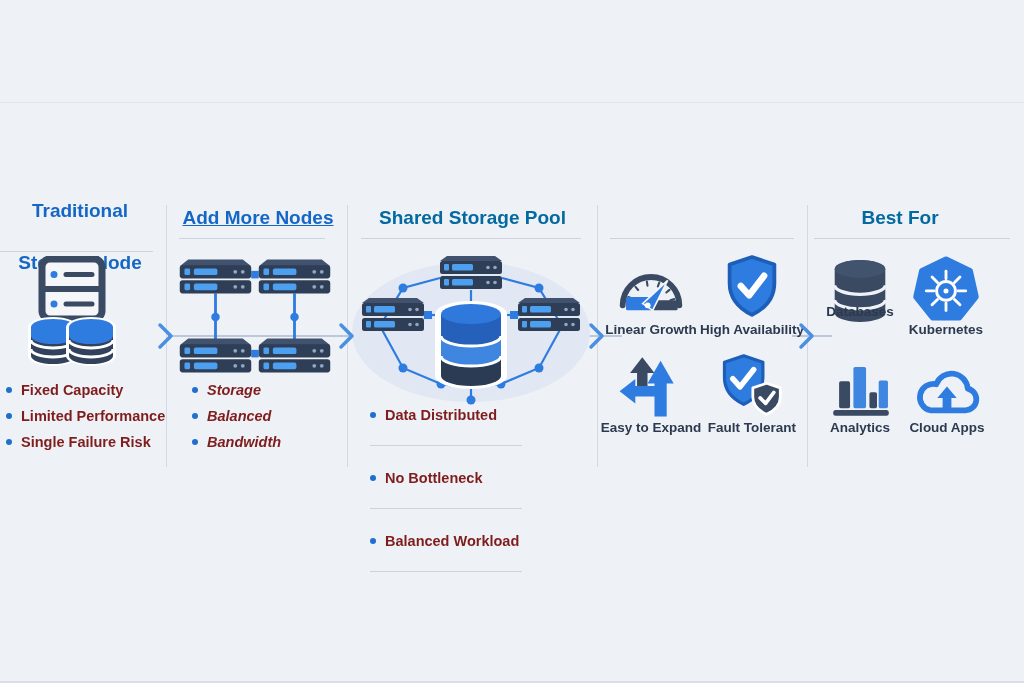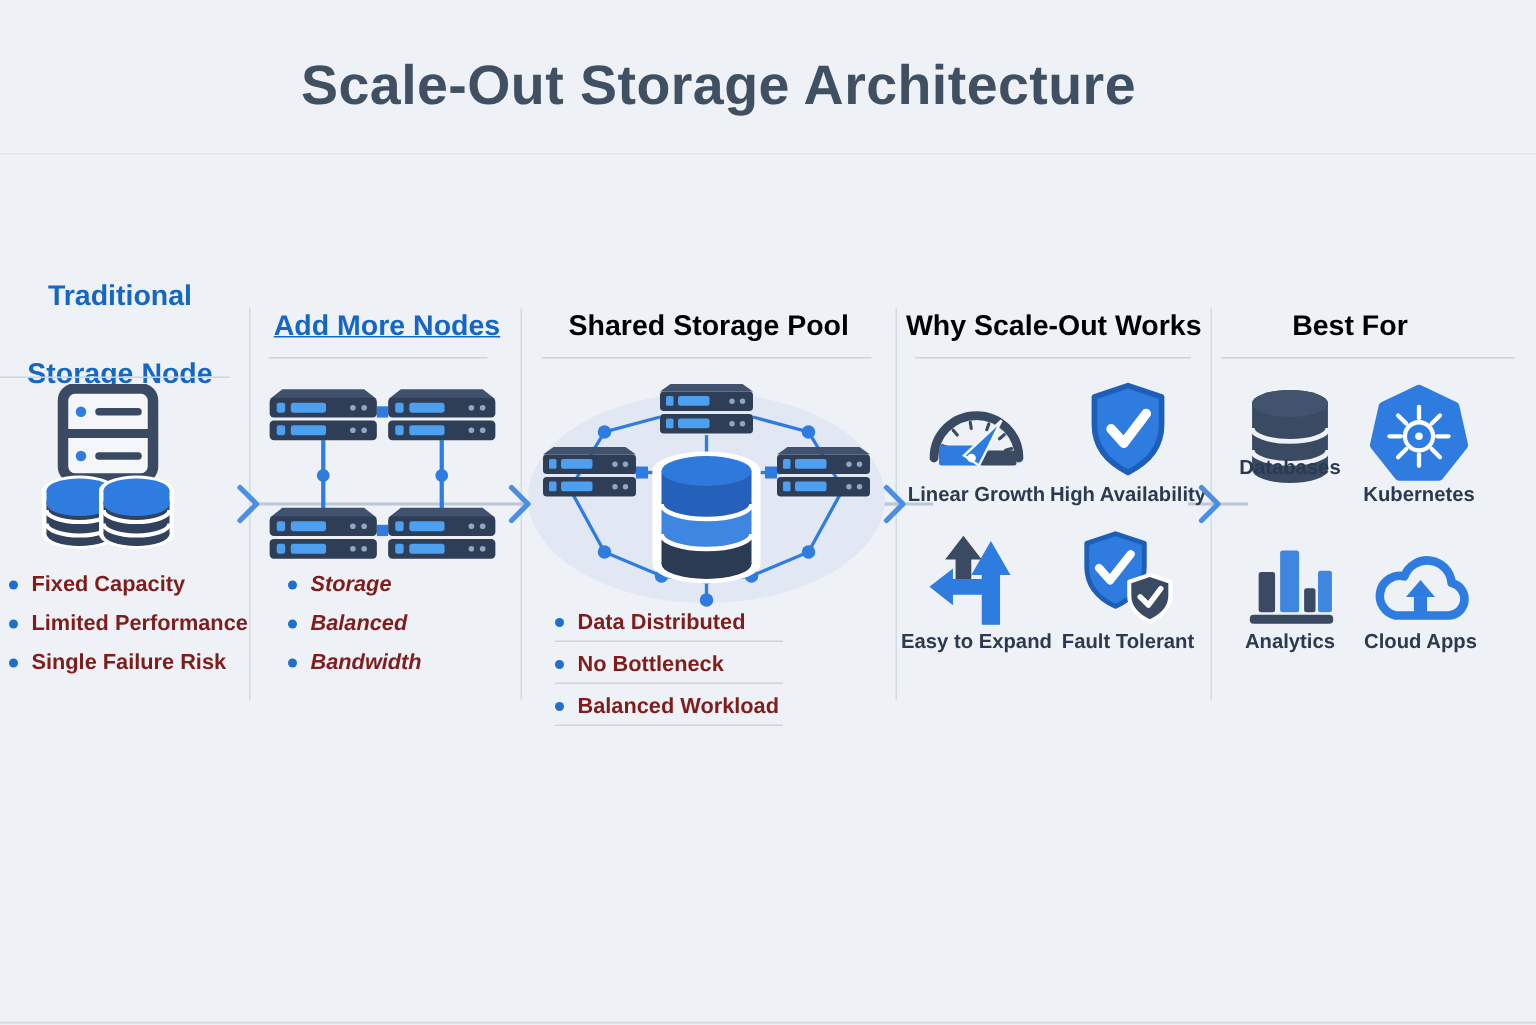--- a/index.html
+++ b/index.html
@@ -10,41 +10,40 @@
          font-size:37px;font-weight:700;color:#3f5063;letter-spacing:.3px;}
   .top-rule{position:absolute;top:102px;left:0;width:1024px;height:1px;background:#e0e4ec;}
   .bottom-rule{position:absolute;bottom:0;left:0;width:1024px;height:2px;background:#dadfe7;}
 
   .vrule{position:absolute;top:205px;height:262px;width:1px;background:#d4dae4;}
   .conn-line{position:absolute;top:335px;height:1.5px;background:#bcc8da;z-index:1;}
   .chev{position:absolute;z-index:3;}
 
   .h{position:absolute;margin:0;text-align:center;font-weight:700;font-size:19px;line-height:23px;white-space:nowrap;}
   .h.blue{color:#1467c5;}
-  .h.dark{color:#000000;}
+  .h.dark{color:#0369a1;}
   .h-rule{position:absolute;height:1px;background:#ccd3df;}
 
   .icon{position:absolute;z-index:2;}
 
   .bullets{position:absolute;margin:0;padding:0;list-style:none;z-index:2;}
   .bullets li{display:flex;align-items:center;font-size:14.5px;font-weight:600;color:#7f1d1d;
               margin-bottom:10px;white-space:nowrap;}
   .bullets li .dot{width:6px;height:6px;border-radius:50%;background:#1f6fce;margin-right:9px;flex:0 0 auto;}
   .bullets.ruled{width:152px;}
-  .bullets.ruled li{border-bottom:1px solid #ccd3df;padding-bottom:4px;margin-bottom:7px;}
+  .bullets.ruled li{border-bottom:1px solid #ccd3df;padding-bottom:22px;margin-bottom:24px;}
 
   .flabel{position:absolute;text-align:center;font-size:13.5px;font-weight:600;color:#2c3a50;
           white-space:nowrap;z-index:2;}
 </style>
 </head>
 <body>
 
 <div class="stage">
 
-  <h1 class="title">Scale-Out Storage Architecture</h1>
   <div class="top-rule"></div>
 
   <div class="conn-line" style="left:168px;width:430px;"></div>
   <div class="conn-line" style="left:582px;width:40px;"></div>
   <div class="conn-line" style="left:792px;width:40px;"></div>
 
   <div class="vrule" style="left:166px;"></div>
   <div class="vrule" style="left:347px;"></div>
   <div class="vrule" style="left:597px;"></div>
   <div class="vrule" style="left:807px;"></div>
@@ -55,21 +54,21 @@
   <svg class="chev" style="left:338px;top:322px;" width="18" height="28" viewBox="0 0 18 28">
       <path d="M3 3 L14 14 L3 25" stroke="#4b8fe2" stroke-width="3.5" fill="none" stroke-linecap="round" stroke-linejoin="round"></path>
     </svg>
   <svg class="chev" style="left:588px;top:322px;" width="18" height="28" viewBox="0 0 18 28">
       <path d="M3 3 L14 14 L3 25" stroke="#4b8fe2" stroke-width="3.5" fill="none" stroke-linecap="round" stroke-linejoin="round"></path>
     </svg>
   <svg class="chev" style="left:798px;top:322px;" width="18" height="28" viewBox="0 0 18 28">
       <path d="M3 3 L14 14 L3 25" stroke="#4b8fe2" stroke-width="3.5" fill="none" stroke-linecap="round" stroke-linejoin="round"></path>
     </svg>
 
-  <h2 class="h blue" style="top:186px;left:0;width:160px;">
+  <h2 class="h blue" style="top:199px;left:0;width:160px;">
     <span style="display:block;">Traditional</span>
     <span style="display:block;margin-top:29px;">Storage Node</span>
   </h2>
   <div class="h-rule" style="top:251px;left:0;width:153px;"></div>
 
   <svg class="icon" style="left:20px;top:256px;" width="104" height="112" viewBox="0 0 104 112">
     <rect x="22" y="3" width="60" height="60" rx="8" fill="#f4f6fa" stroke="#3a4a63" stroke-width="7"></rect>
     <line x1="25" y1="33" x2="79" y2="33" stroke="#3a4a63" stroke-width="6"></line>
     <circle cx="34" cy="18.5" r="3.5" fill="#2e7ce0"></circle>
     <line x1="46" y1="18.5" x2="72" y2="18.5" stroke="#3a4a63" stroke-width="5" stroke-linecap="round"></line>
@@ -290,21 +289,20 @@
     <li>
         <span class="dot"></span>
         <span>No Bottleneck</span>
       </li>
     <li>
         <span class="dot"></span>
         <span>Balanced Workload</span>
       </li>
   </ul>
 
-  <h2 class="h dark" style="top:206px;left:598px;width:209px;">Why Scale-Out Works</h2>
   <div class="h-rule" style="top:238px;left:610px;width:184px;"></div>
 
   <svg class="icon" style="left:616px;top:262px;" width="70" height="55" viewBox="0 0 84 66">
     <path d="M8 52 A34 34 0 0 1 76 52" stroke="#3a4a63" stroke-width="7" fill="none" stroke-linecap="round"></path>
     <g stroke="#3a4a63" stroke-width="2.5" stroke-linecap="round">
       <line x1="19.4" y1="43.8" x2="14.7" y2="42.1"></line>
         <line x1="26.6" y1="33.6" x2="23.4" y2="29.8"></line>
       <line x1="37.8" y1="28.4" x2="37" y2="23.4"></line>
         <line x1="50.2" y1="29.4" x2="51.9" y2="24.7"></line>
       <line x1="60.4" y1="36.6" x2="64.2" y2="33.4"></line>

